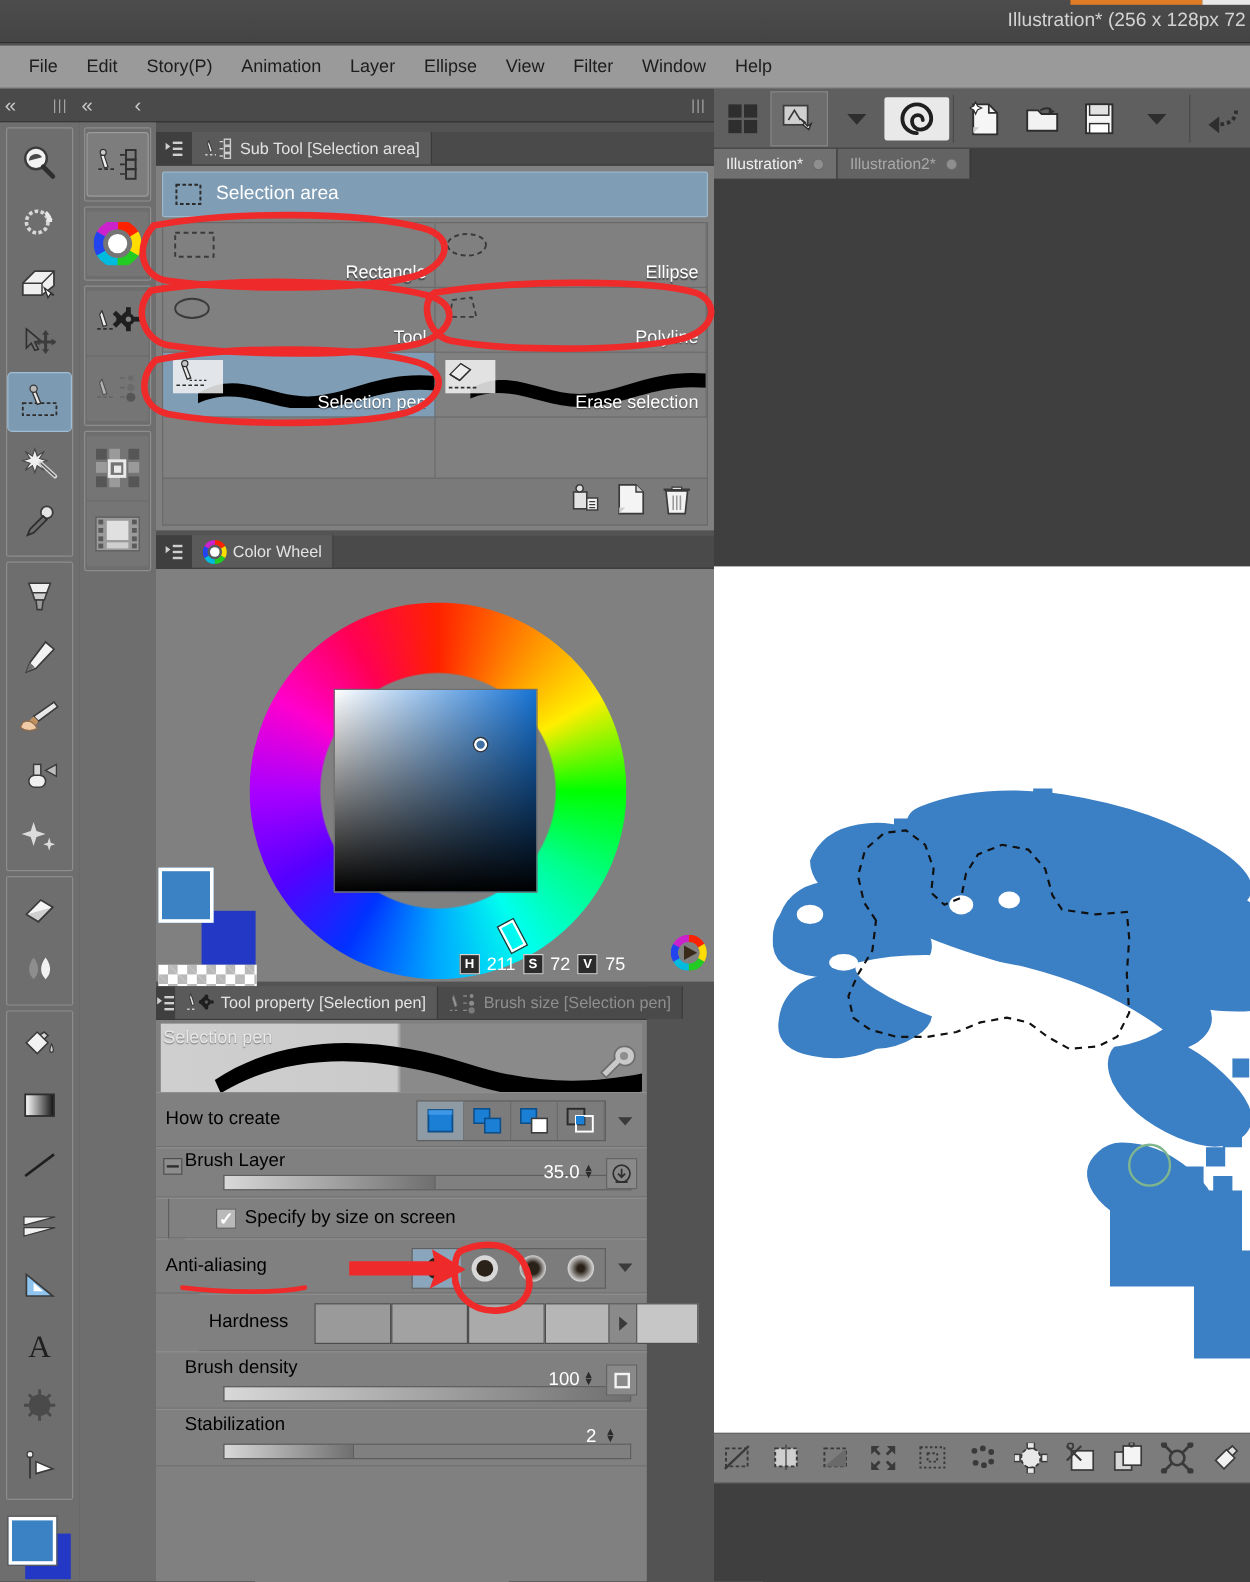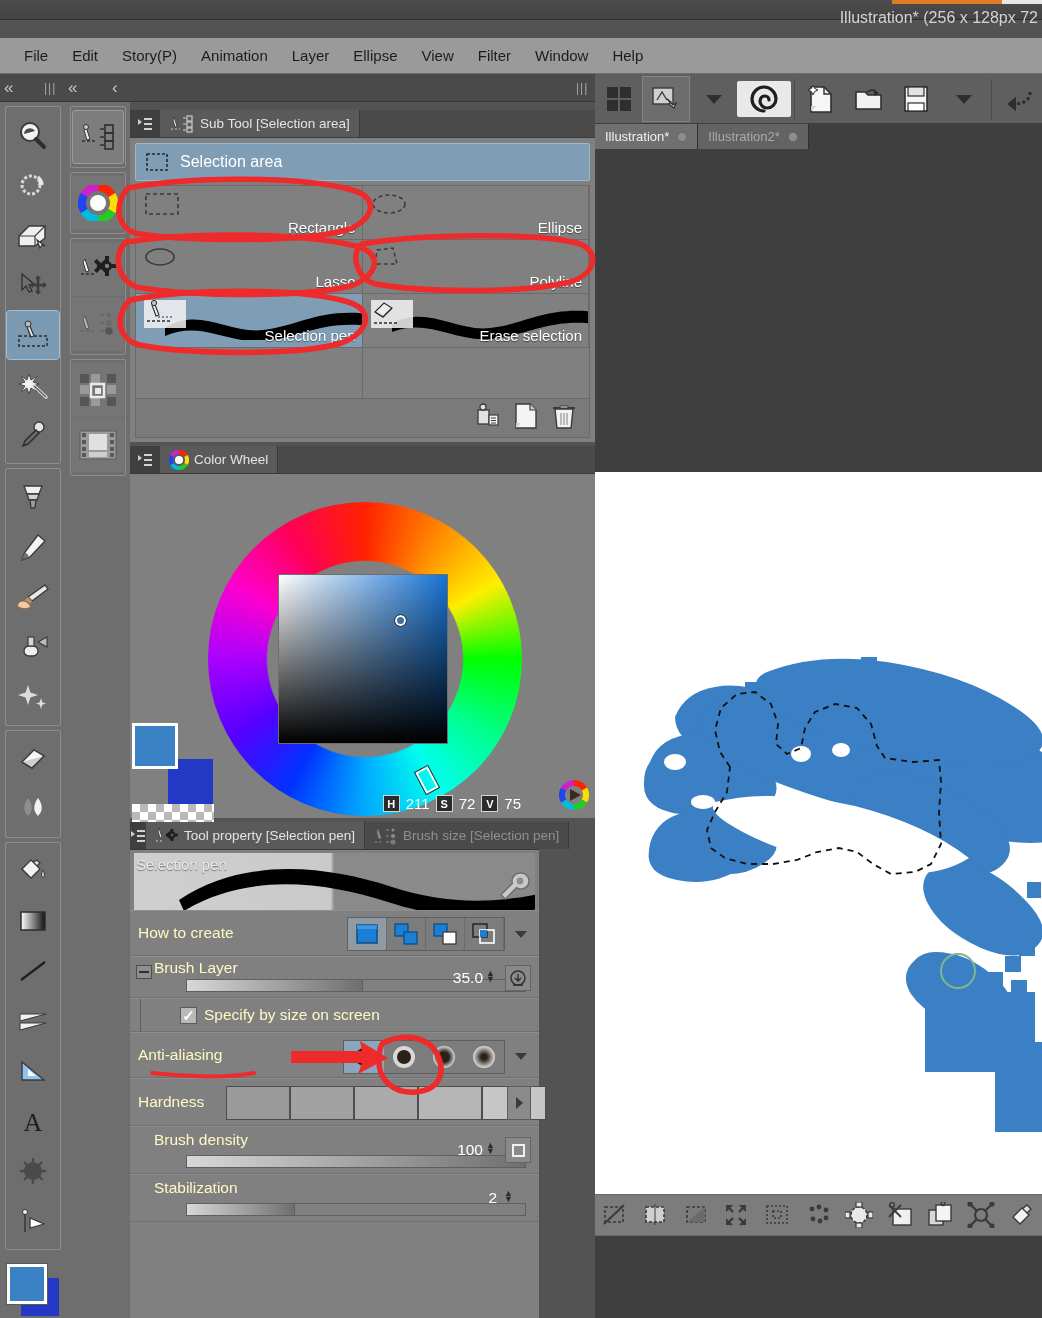--- a/index.html
+++ b/index.html
@@ -7,21 +7,21 @@
     width: 1042px; height: 1318px;
     background: #535353;
     font-family: "Liberation Sans", sans-serif;
     overflow: hidden;
     -webkit-font-smoothing: antialiased;
   }
   #app { position: relative; width: 1042px; height: 1318px; }
 
   
   .titlebar {
-    position: absolute; left: 0; top: 0; width: 1042px; height: 20px;
+    position: absolute; left: 0; top: 0; width: 1042px; height: 36px;
     background: linear-gradient(#4c4c4c, #444444);
     border-bottom: 1px solid #2e2e2e;
   }
   .titlebar .accent {
     position: absolute; right: 40px; top: 0; width: 110px; height: 4px;
     background: #e07b25;
   }
   .titlebar .accent2 {
     position: absolute; right: 0; top: 0; width: 40px; height: 4px;
     background: #e8e8e8;
@@ -208,21 +208,21 @@
   }
   .tp-preview .name {
     position: absolute; left: 2px; top: 3px; color: #e8e8e8; font-size: 15px;
     text-shadow: 0 1px 1px rgba(0,0,0,.45);
   }
   .tp-row {
     position: relative; border-top: 1px solid #8e8e8e;
     border-bottom: 1px solid #707070;
     padding: 0 8px; display: flex; align-items: center;
   }
-  .tp-label { color: #fef9c3; font-size: 15.5px; }
+  .tp-label { color: #000000; font-size: 15.5px; }
   .slider-track {
     height: 13px; background: linear-gradient(to right, #d8d8d8, #6f6f6f);
     border: 1px solid #5f5f5f;
   }
   .slider-rail {
     position: absolute; height: 13px; border: 1px solid #5f5f5f;
     border-left: none; background: transparent;
   }
   .num { color: #ffffff; font-size: 15.5px; }
   .spin {
@@ -663,21 +663,21 @@
         </span>
         <span class="lbl">Ellipse</span>
       </div>
 
       <div class="st-cell">
         <span class="gly">
           <svg width="40" height="26" viewBox="0 0 40 26">
               <ellipse cx="16" cy="11" rx="14" ry="8" fill="none" stroke="#3a3a3a" stroke-width="1.6"></ellipse>
             </svg>
         </span>
-        <span class="lbl">Lasso</span>
+        <span class="lbl">Tool</span>
       </div>
 
       <div class="st-cell">
         <span class="gly">
           <svg width="40" height="26" viewBox="0 0 40 26">
               <path d="M4 18 L6 4 L22 2 L26 18 Z" fill="none" stroke="#3a3a3a" stroke-width="1.5" stroke-dasharray="4 3"></path>
             </svg>
         </span>
         <span class="lbl">Polyline</span>
       </div>
@@ -960,21 +960,21 @@
                   <stop offset="100%" stop-color="#dedede"></stop>
                 </radialGradient>
               </defs>
               <circle cx="13" cy="13" r="11" fill="url(#aah)"></circle>
             </svg>
         </div>
       </div>
       <span class="caret" style="position:absolute;right:12px;top:20px;"></span>
     </div>
 
-    <div class="tp-row" style="height:48px;">
+    <div class="tp-row" style="height:48px;margin-left:36px;">
       <span class="tp-label">Hardness</span>
       <div style="position:absolute;left:96px;top:7px;display:flex;">
         <div class="hard-sw" style="background:#9a9a9a;"></div>
         <div class="hard-sw" style="background:#a2a2a2;"></div>
         <div class="hard-sw" style="background:#aaaaaa;"></div>
         <div class="hard-sw" style="background:#b6b6b6;"></div>
         <div class="hard-sw" style="background:#c6c6c6;"></div>
       </div>
       <span style="position:absolute;right:8px;top:7px;width:24px;height:34px;background:#8a8a8a;border:1px solid #5d5d5d;display:flex;align-items:center;justify-content:center;">
         <span class="caret-r"></span>

